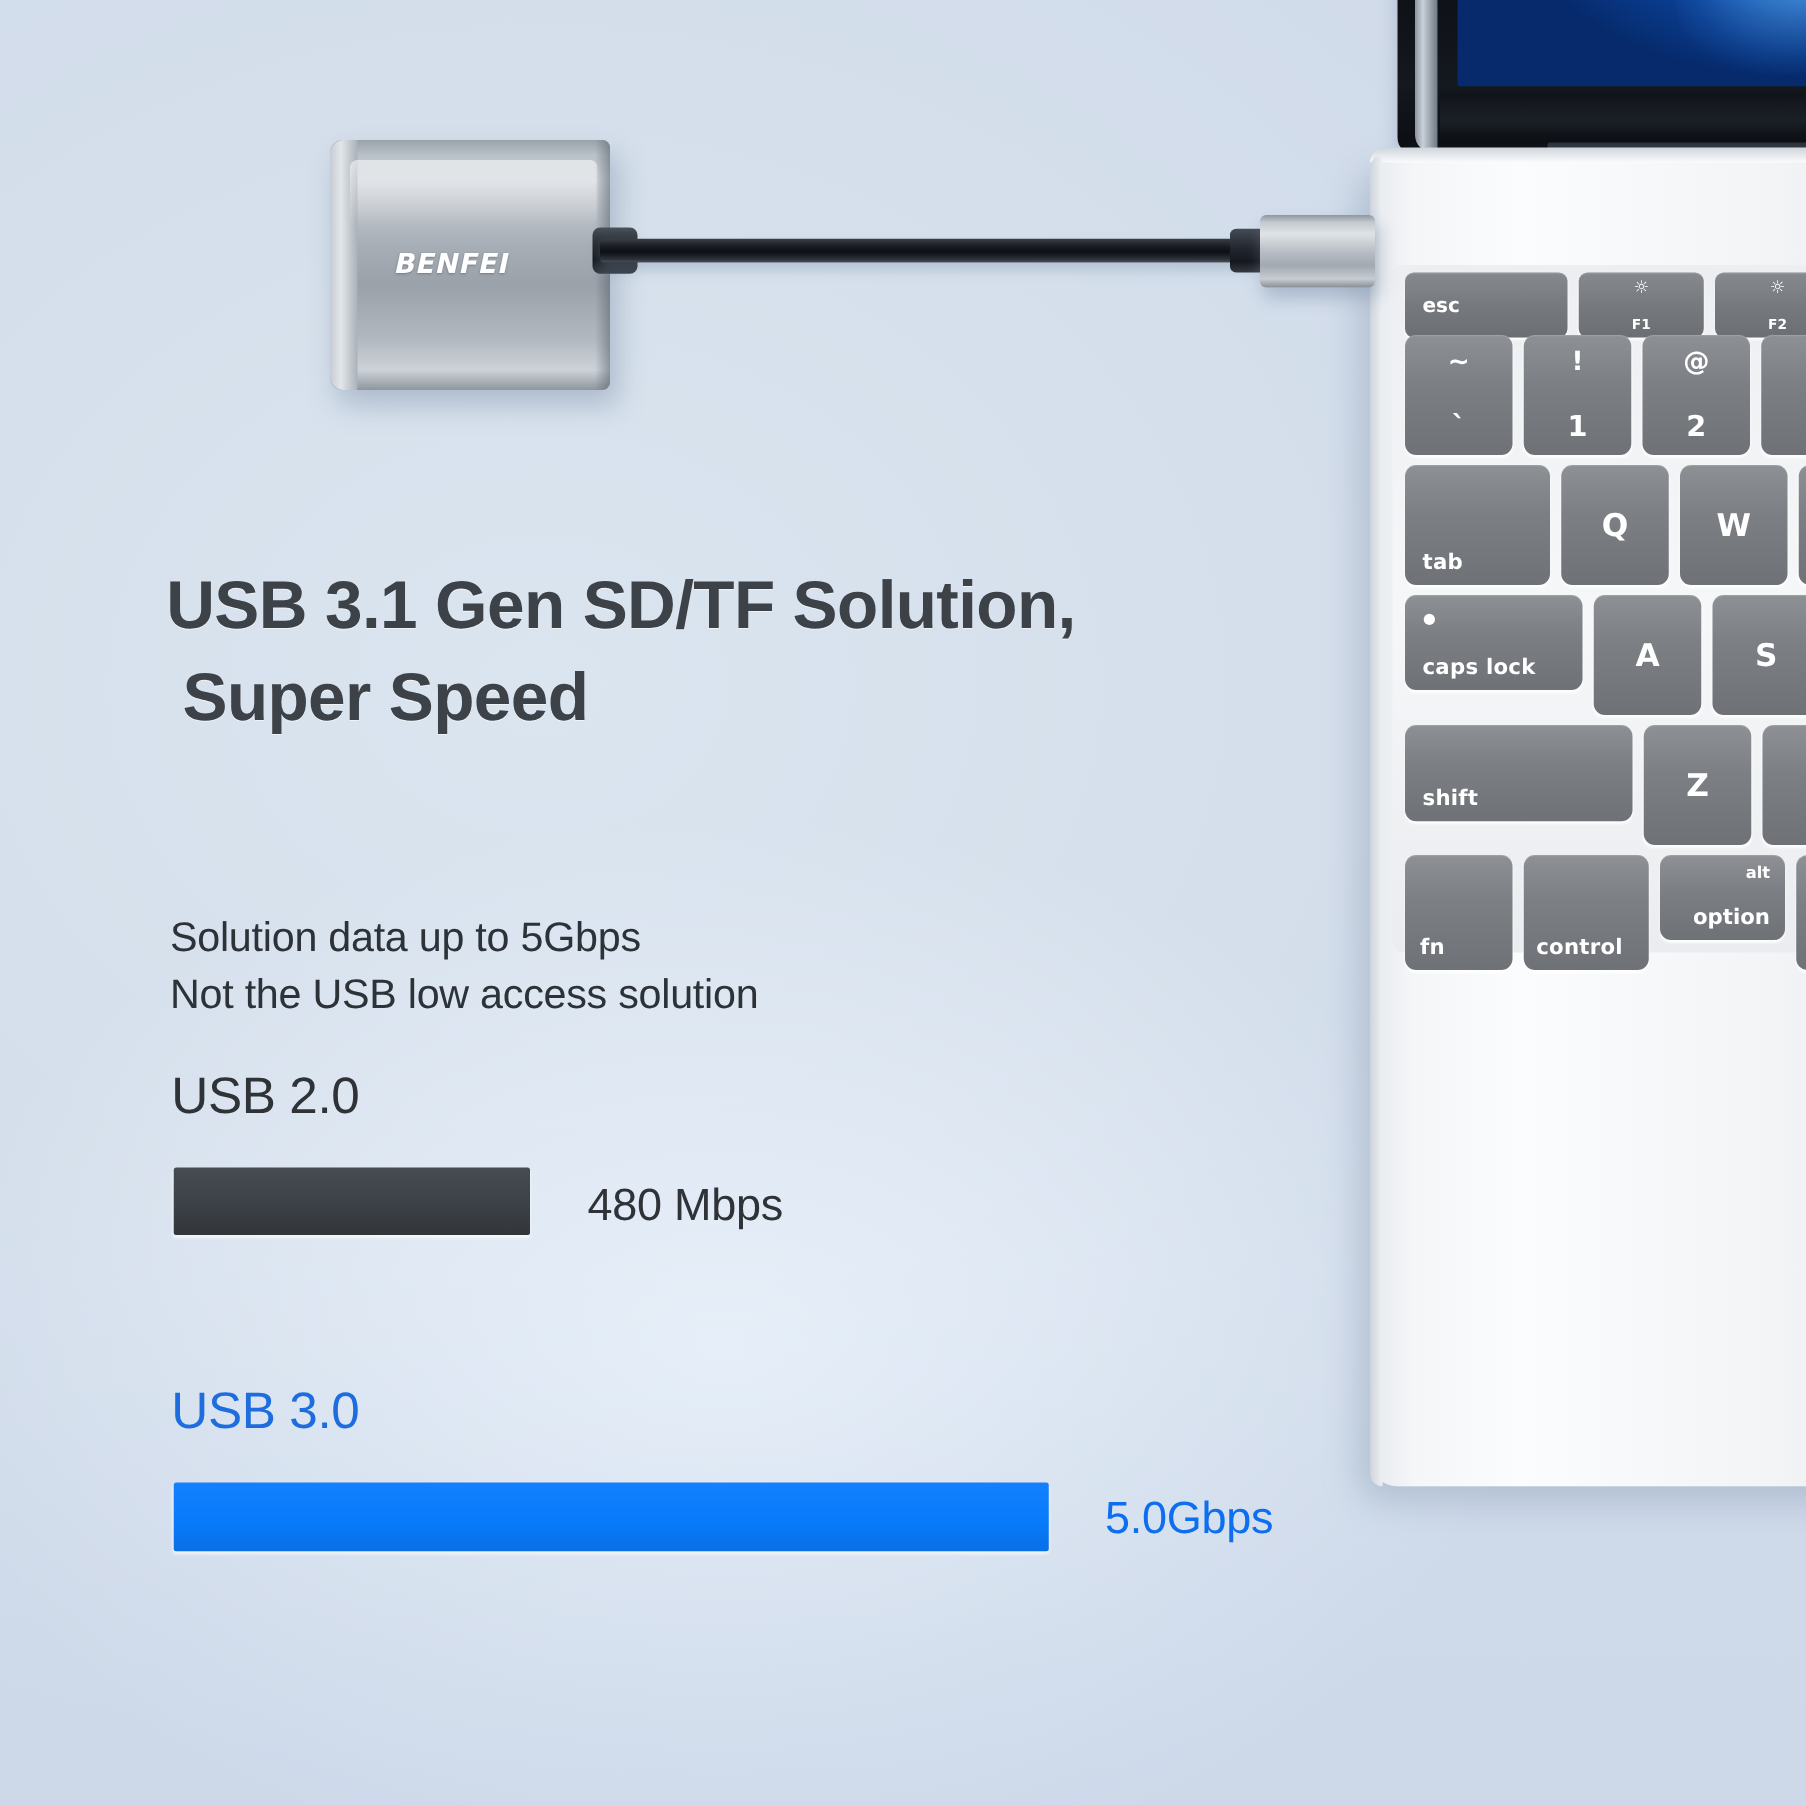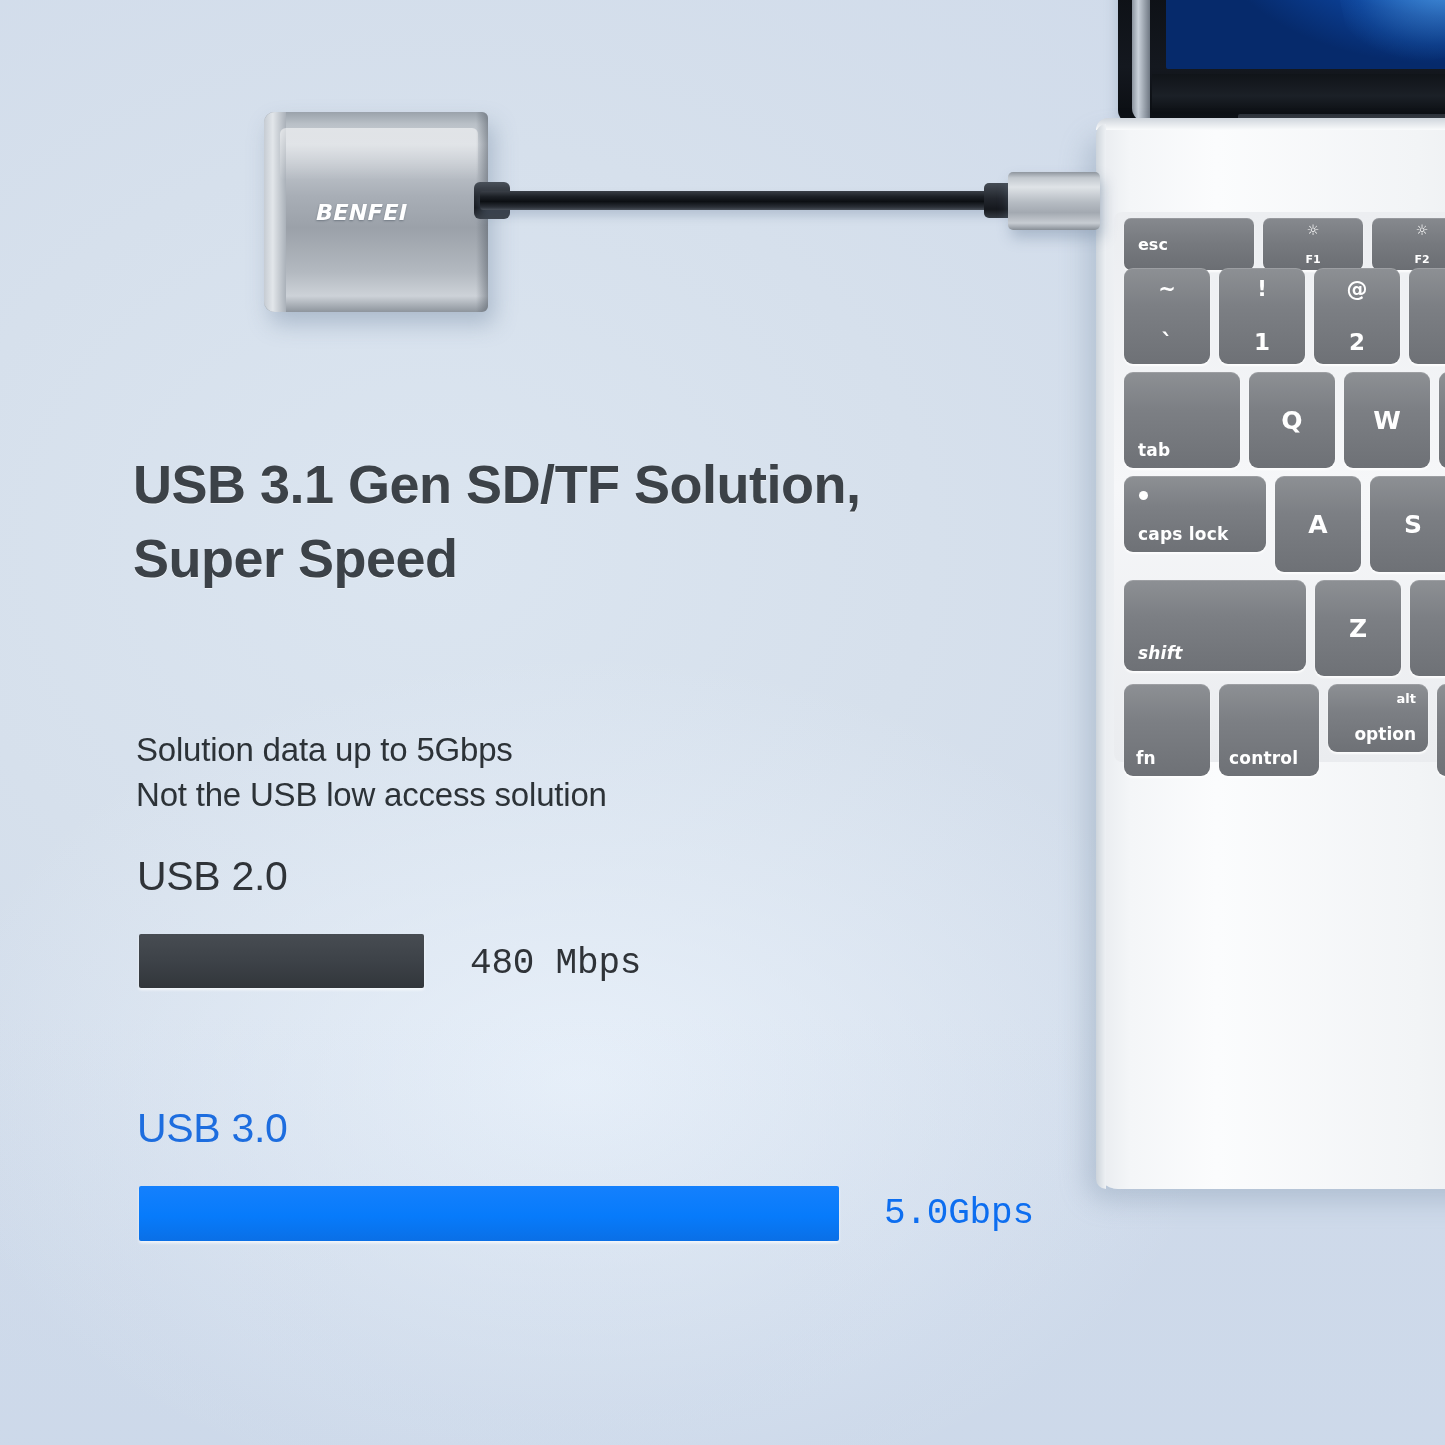--- a/index.html
+++ b/index.html
@@ -350,21 +350,21 @@
     top: 447px;
     width: 820px;
     font-family: "Liberation Sans", sans-serif;
     font-weight: 700;
     font-size: 54px;
     line-height: 74px;
     color: #3c4248;
     letter-spacing: -0.5px;
     text-shadow: 0 1px 0 rgba(255,255,255,0.55);
   }
-  .headline .line2 { display: block; }
+  .headline .line2 { display: block; margin-left: 13px; }
 
   .subtext {
     position: absolute;
     left: 136px;
     top: 727px;
     font-size: 33px;
     line-height: 45px;
     color: #2c3237;
     letter-spacing: -0.2px;
   }
@@ -395,21 +395,20 @@
     top: 1186px;
     width: 700px;
     height: 55px;
     background: linear-gradient(to bottom, #1480fd 0%, #077bfb 55%, #0a6fe6 100%);
     box-shadow: 0 2px 3px rgba(255,255,255,0.7);
   }
   .bar-value {
     position: absolute;
     font-size: 36px;
     letter-spacing: -0.2px;
-    font-family: Liberation Mono, monospace;
   }
   .bar-value.usb2 { left: 470px; top: 943px; color: #2f3338; }
   .bar-value.usb3 { left: 884px; top: 1193px; color: #0d6ef0; }
 </style>
 </head>
 <body>
 
 <div id="stage">
 
   <div class="bg-light"></div>
@@ -483,21 +482,21 @@
           <div class="key" style="width:86px;height:96px;">
             <span class="lbl-c">A</span>
           </div>
           <div class="key" style="width:86px;height:96px;">
             <span class="lbl-c">S</span>
           </div>
 
         </div>
 
         <div class="kb-row" style="top:368px;">
-          <div class="key" style="width:182px;height:91px;font-style:italic;">
+          <div class="key" style="width:182px;height:77px;">
             <span class="lbl-bl">shift</span>
           </div>
           <div class="key" style="width:86px;height:96px;">
             <span class="lbl-c">Z</span>
           </div>
           <div class="key" style="width:86px;height:96px;"></div>
         </div>
 
         <div class="kb-row" style="top:472px;">
           <div class="key" style="width:86px;height:92px;">

